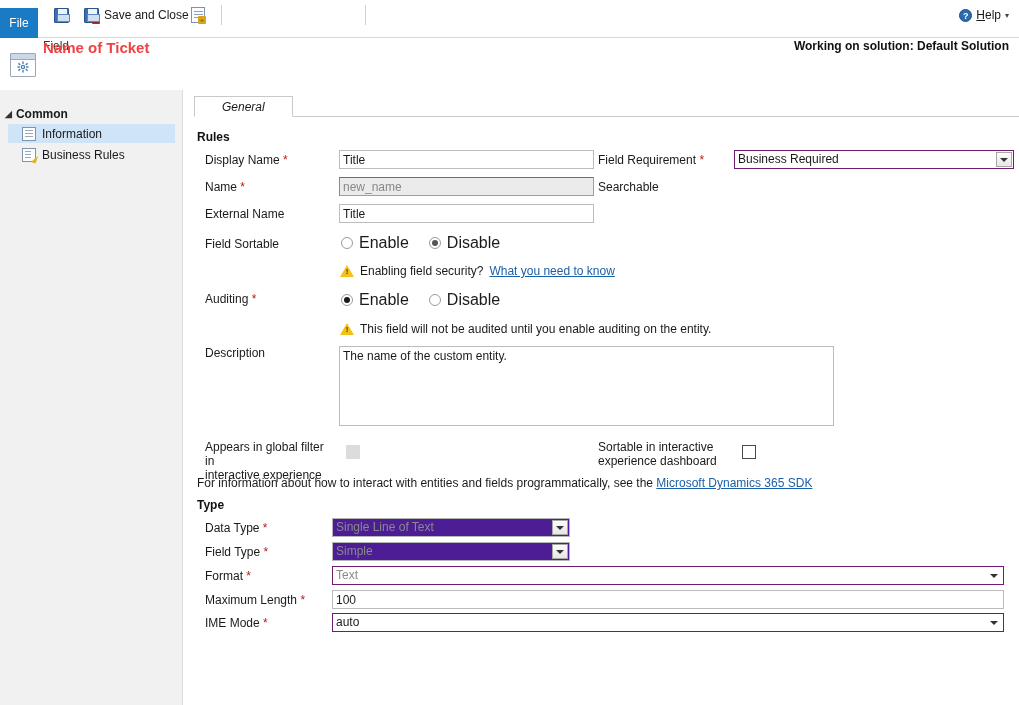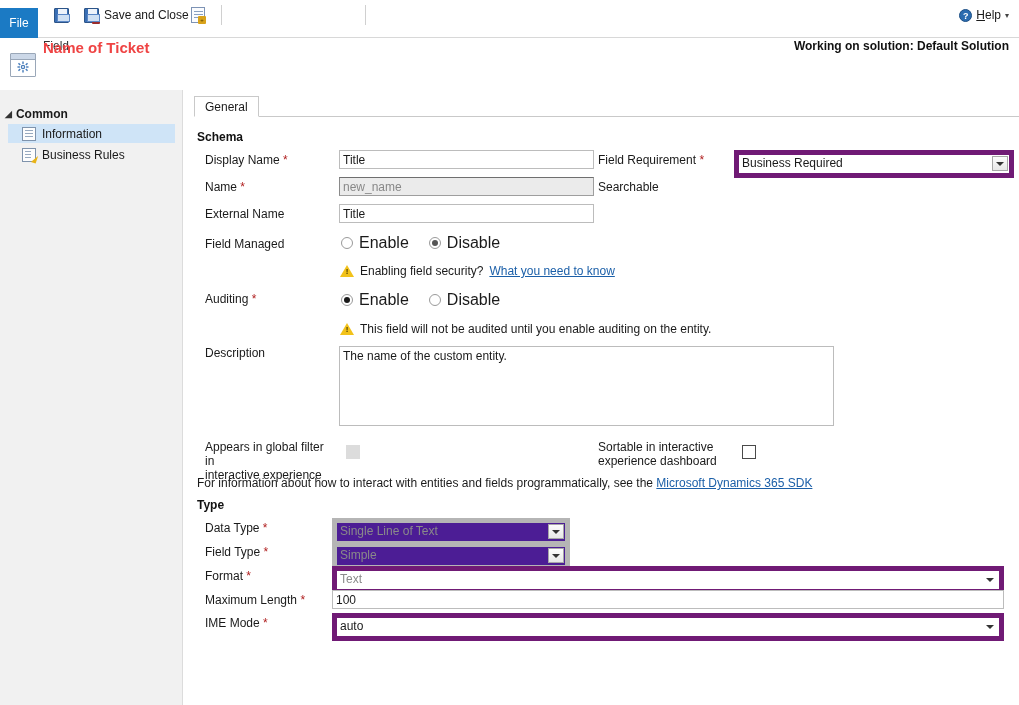--- a/index.html
+++ b/index.html
@@ -120,24 +120,24 @@
   .nav-ico.rules::before{ content:""; position:absolute; left:2px; top:2px; width:6px; height:1px; background:#97a9bf; box-shadow:0 3px 0 #97a9bf, 0 6px 0 #97a9bf;}
   .nav-ico.rules::after{ content:""; position:absolute; right:-2px; bottom:-2px; width:0;height:0; border-left:5px solid transparent; border-right:0 solid transparent; border-bottom:8px solid #e8b317; transform:rotate(18deg); }
 
   
   #main {
     position: absolute; left: 184px; top: 90px; width: 835px; height: 615px;
     background: #ffffff;
   }
   #tabstrip { position: absolute; left: 10px; top: 6px; width: 825px; height: 21px; }
   #tab-general {
-    position: absolute; left: 0; top: 0; height: 21px; padding: 0 10px;
+    position: absolute; left: 0; top: 0; height: 21px; padding: 0 27px;
     line-height: 20px; font-size: 12px; background: #ffffff;
     border: 1px solid #c9c9c9; border-bottom: 1px solid #ffffff;
-    cursor: pointer; z-index: 2;
+    cursor: pointer; z-index: 2; font-style: italic;
   }
   #tab-rest {
     position: absolute; left: 0; top: 20px; width: 825px; height: 1px; background: #c9c9c9;
   }
 
   .section-title {
     position: absolute; font-size: 12px; font-weight: bold; color: #111;
   }
   .flabel {
     position: absolute; font-size: 12px; color: #1a1a1a; line-height: 14px;
@@ -154,22 +154,22 @@
     border: 1px solid #9e9e9e; border-top-color: #6f6f6f; border-left-color: #8a8a8a;
   }
   .tarea {
     position: absolute; background: #ffffff; border: 1px solid #bcbcbc;
     font-size: 12px; color: #1a1a1a; padding: 2px 3px; line-height: 15px;
     font-family: "Liberation Sans", sans-serif; resize: none;
   }
 
   
   .sel {
-    position: absolute; height: 28px; background: #ffffff;
-    border: 5px solid #701a75; font-size: 12px; color: #1a1a1a;
+    position: absolute; height: 19px; background: #ffffff;
+    border: 1px solid #701a75; font-size: 12px; color: #1a1a1a;
     line-height: 17px; padding: 0 3px; cursor: pointer;
   }
   .sel .arrowbtn {
     position: absolute; right: 1px; top: 1px; width: 16px; height: 15px;
     background: linear-gradient(#fcfcfc,#e7e7e7); border: 1px solid #a7a7a7;
     display: flex; align-items: center; justify-content: center;
   }
   .sel .arrowbtn::before {
     content: ""; width: 0; height: 0;
     border-left: 4px solid transparent; border-right: 4px solid transparent;
@@ -285,21 +285,21 @@
   </div>
 </div>
 
 <div id="main">
 
   <div id="tabstrip">
     <div id="tab-rest"></div>
     <div id="tab-general">General</div>
   </div>
 
-  <div class="section-title" style="left:13px; top:40px;">Schema</div>
+  <div class="section-title" style="left:13px; top:40px;">Rules</div>
 
   <div class="flabel" style="left:21px; top:63px;">
     <span>Display Name</span><span class="req">&nbsp;*</span>
   </div>
   <input class="tbox" style="left: 155px; top: 60px; width: 255px;" value="Title">
 
   <div class="flabel" style="left:21px; top:90px;">
     <span>Name</span><span class="req">&nbsp;*</span>
   </div>
   <input class="tbox disabled" style="left: 155px; top: 87px; width: 255px;" value="new_name" readonly="">
@@ -310,21 +310,21 @@
   <div class="flabel" style="left:414px; top:63px;">
     <span>Field Requirement</span><span class="req">&nbsp;*</span>
   </div>
   <div class="sel" style="left:550px; top:60px; width:280px;">
     <span>Business Required</span>
     <span class="arrowbtn"></span>
   </div>
 
   <div class="flabel" style="left:414px; top:90px;">Searchable</div>
 
-  <div class="flabel" style="left:21px; top:147px;">Field Managed</div>
+  <div class="flabel" style="left:21px; top:147px;">Field Sortable</div>
   <div class="radio-row" style="left:157px; top:144px;">
     <span class="radio"></span>
     <span class="radio-lbl">Enable</span>
     <span style="width:8px;"></span>
     <span class="radio on gray"></span>
     <span class="radio-lbl">Disable</span>
   </div>
 
   <div class="warn" style="left:156px; top:174px;">
     <span class="warn-ico"></span>

